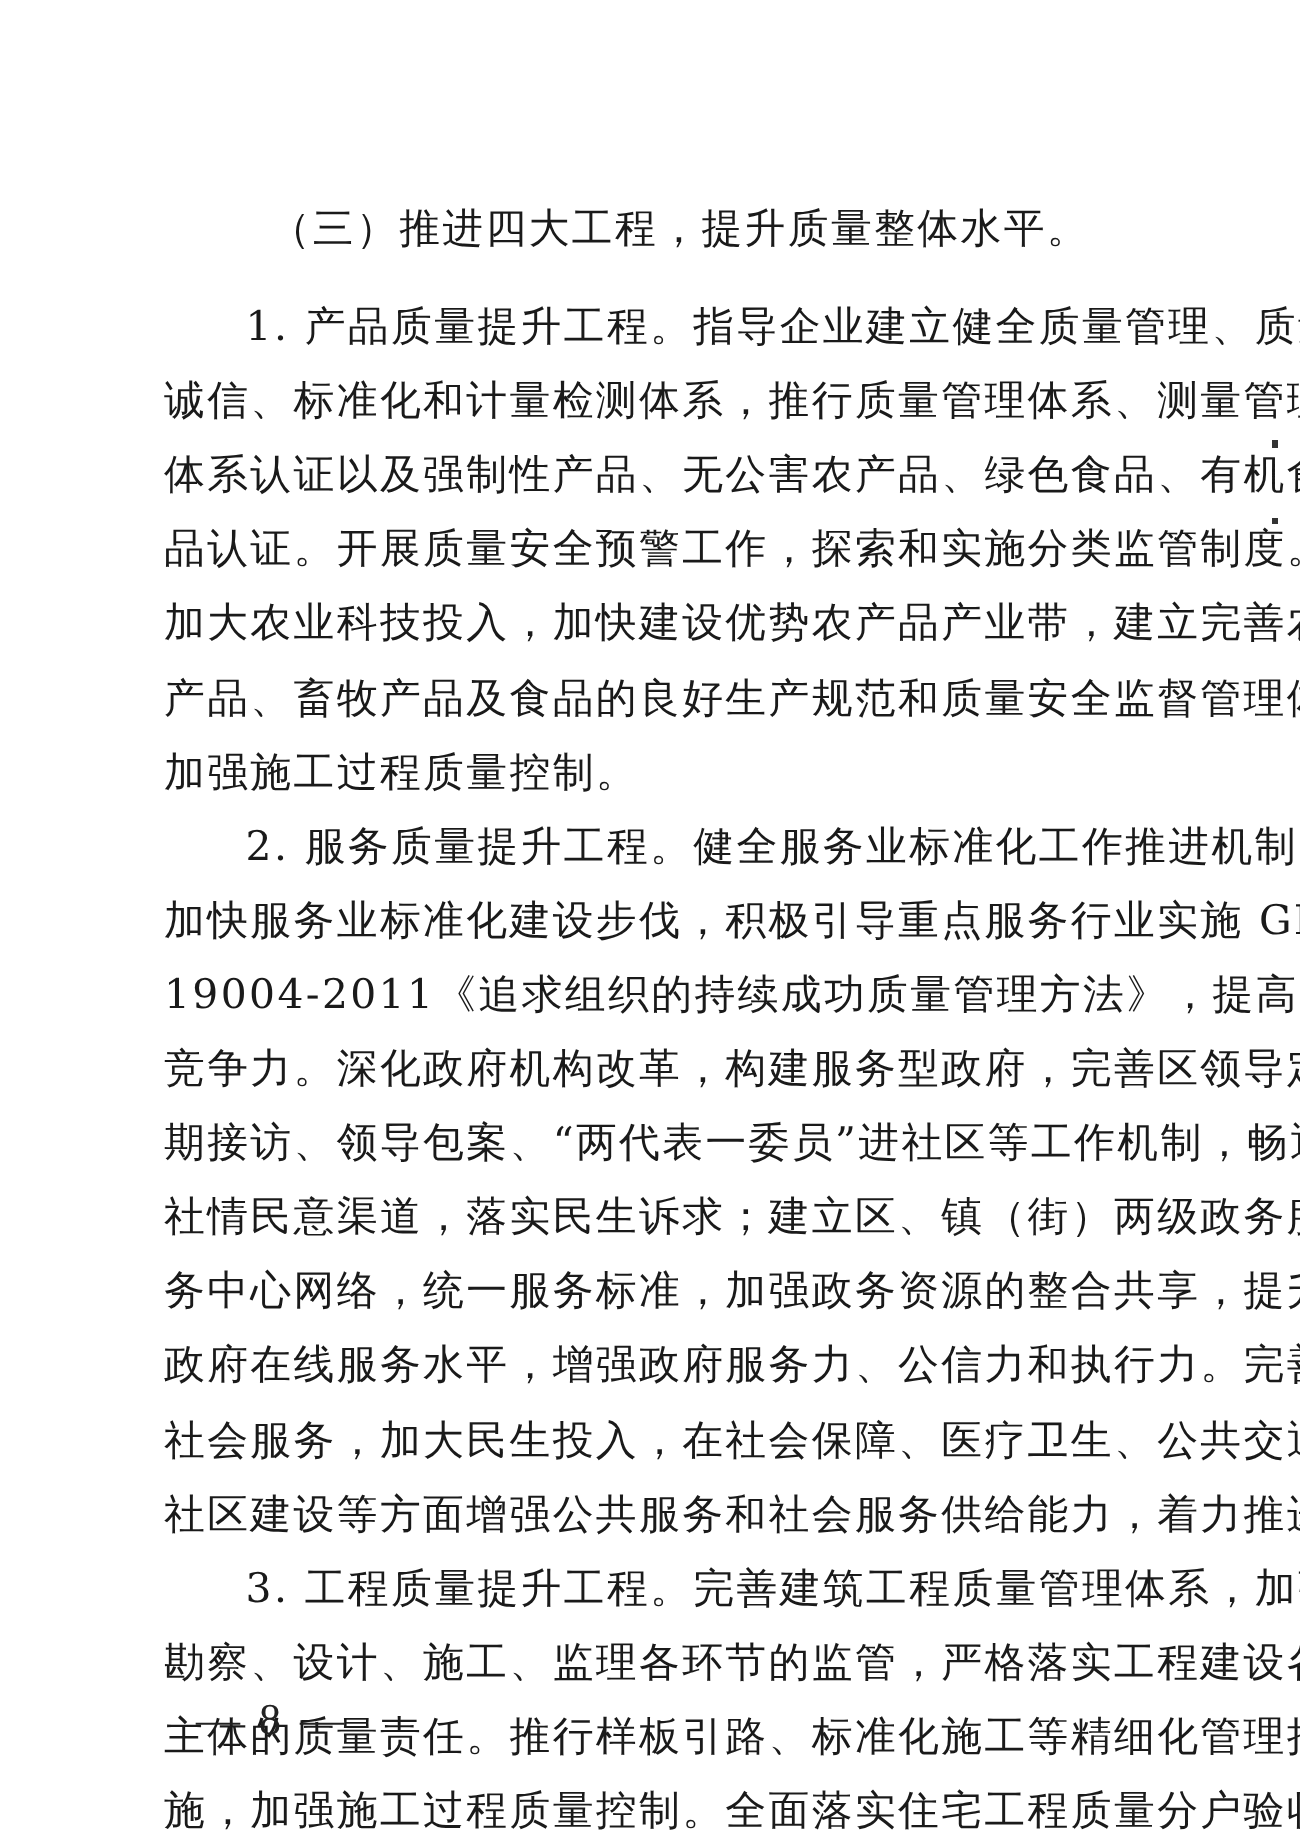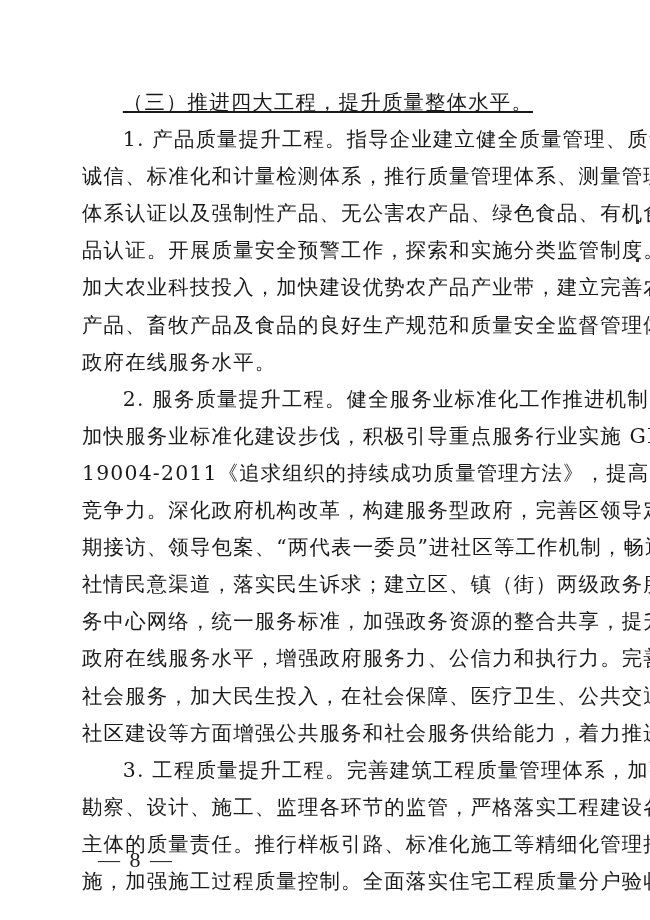--- a/index.html
+++ b/index.html
@@ -9,21 +9,21 @@
   }
   .text-block {
     position: absolute; left: 82px; top: 84px; width: 482px;
     font-family: "DejaVu Serif", "Liberation Serif", serif;
     font-size: 20.4px; line-height: 37.1px; color: #1a1a1a;
     text-align: justify; text-justify: inter-character; letter-spacing: 1.2px;
   }
   .para { margin: 0; text-indent: 2em; }
   .line { display: block; text-align-last: justify; white-space: nowrap; }
   .line.last { text-align-last: left; }
-  .heading { margin: 0; text-indent: 2em; text-decoration: underline; }
+  .heading { margin: 12px; text-indent: 2em; }
   .page-number {
     position: absolute; left: 98px; top: 847px;
     font-family: "Liberation Serif", "DejaVu Serif", serif;
     font-size: 22px; color: #222; letter-spacing: 2px;
   }
   .speck { position: absolute; background: #333; width: 3px; height: 4px; }
 </style>
 </head>
 <body>
 
@@ -31,21 +31,21 @@
   <div class="text-block">
     <p class="heading">（三）推进四大工程，提升质量整体水平。</p>
 
     <p class="para">
       <span class="line">1. 产品质量提升工程。指导企业建立健全质量管理、质量</span>
       <span class="line" style="text-indent:0">诚信、标准化和计量检测体系，推行质量管理体系、测量管理</span>
       <span class="line" style="text-indent:0">体系认证以及强制性产品、无公害农产品、绿色食品、有机食</span>
       <span class="line" style="text-indent:0">品认证。开展质量安全预警工作，探索和实施分类监管制度。</span>
       <span class="line" style="text-indent:0">加大农业科技投入，加快建设优势农产品产业带，建立完善农</span>
       <span class="line" style="text-indent:0">产品、畜牧产品及食品的良好生产规范和质量安全监督管理体</span>
-      <span class="line last" style="text-indent:0">政府在线服务水平。</span>
+      <span class="line last" style="text-indent:0">加强施工过程质量控制。</span>
     </p>
 
     <p class="para">
       <span class="line">2. 服务质量提升工程。健全服务业标准化工作推进机制，</span>
       <span class="line" style="text-indent:0">加快服务业标准化建设步伐，积极引导重点服务行业实施 GB/T</span>
       <span class="line" style="text-indent:0">19004-2011《追求组织的持续成功质量管理方法》，提高服务业</span>
       <span class="line" style="text-indent:0">竞争力。深化政府机构改革，构建服务型政府，完善区领导定</span>
       <span class="line" style="text-indent:0">期接访、领导包案、“两代表一委员”进社区等工作机制，畅通</span>
       <span class="line" style="text-indent:0">社情民意渠道，落实民生诉求；建立区、镇（街）两级政务服</span>
       <span class="line" style="text-indent:0">务中心网络，统一服务标准，加强政务资源的整合共享，提升</span>

